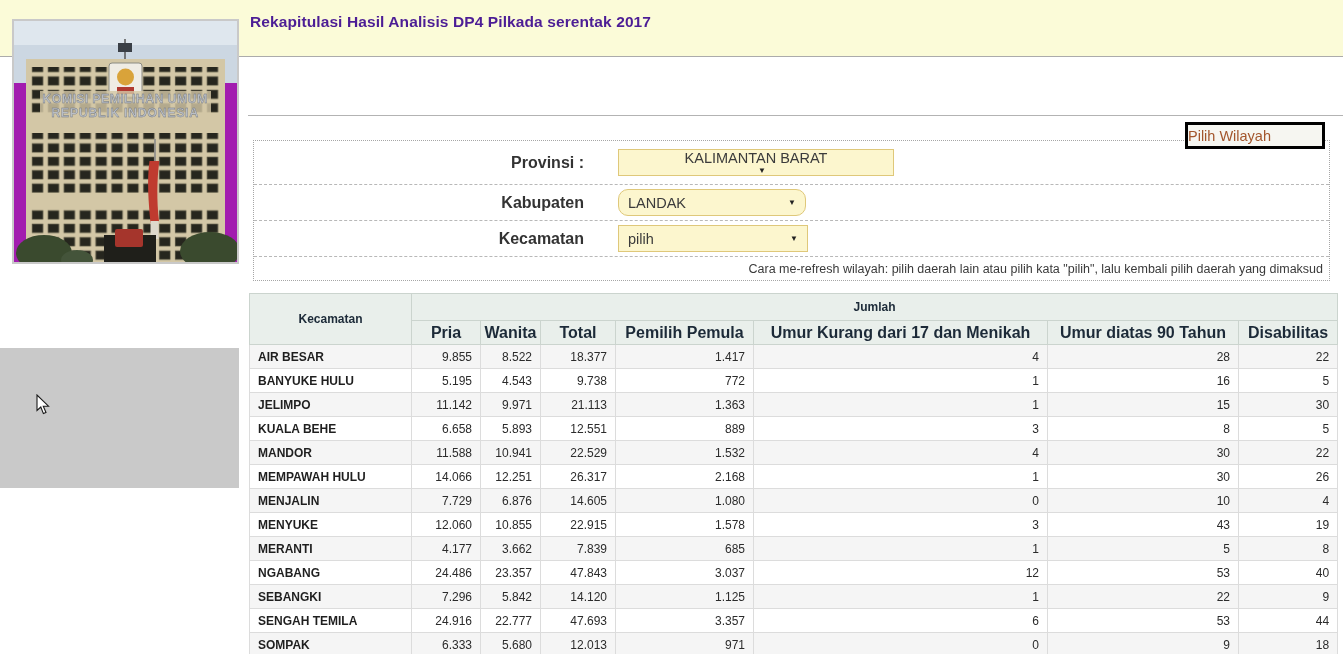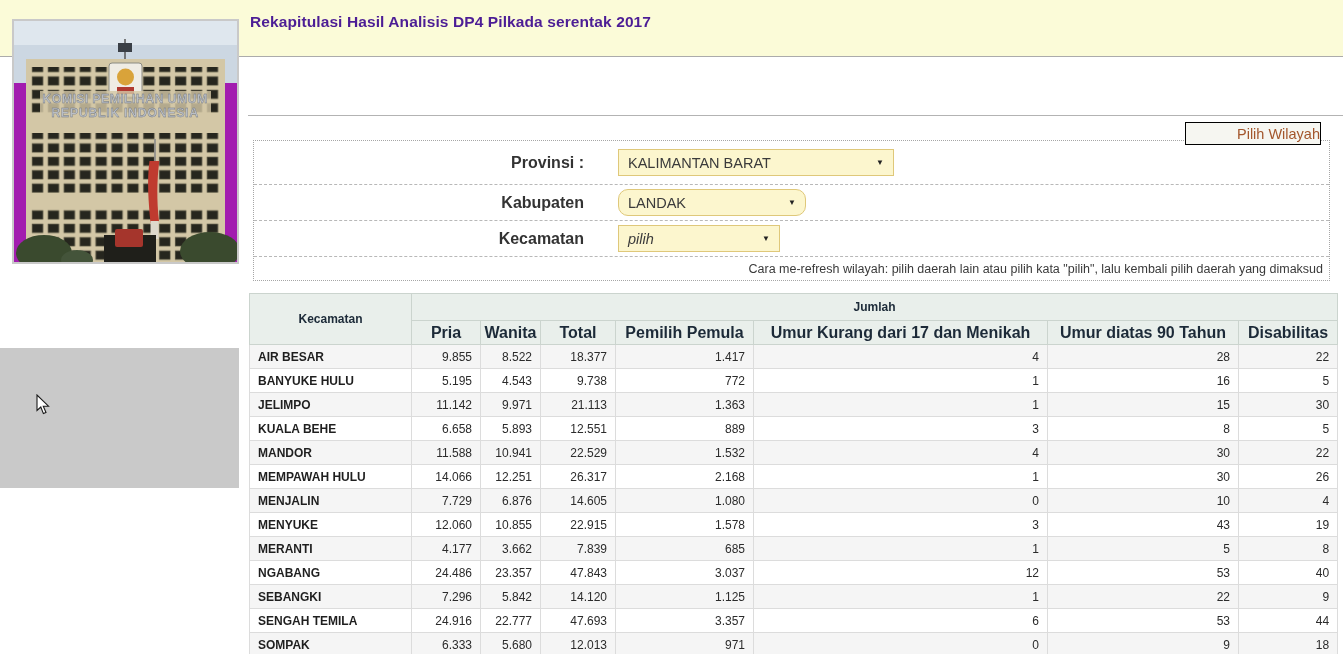--- a/index.html
+++ b/index.html
@@ -23,22 +23,22 @@
   }
   .photo-frame svg{display:block;}
   
   .content-rule{
     position:absolute;left:248px;top:115px;width:1095px;height:0;
     border-top:1px solid #B3B3B3;
   }
   
   .region-tab{
     position:absolute;left:1185px;top:122px;width:134px;height:21px;
-    background:#F6F6F1;border:1px solid #000000;z-index:5;
-    display:flex;align-items:center;justify-content:flex-end;
+    background:#F6F6F1;border:3px solid #000000;z-index:5;
+    display:flex;align-items:center;justify-content:flex-start;
     font-size:14.5px;color:#A3562C;cursor:pointer;
   }
   
   .form-panel{
     position:absolute;left:253px;top:140px;width:1077px;height:141px;
     border:1px dotted #A6A6A6;box-sizing:border-box;background:#FFFFFF;
   }
   .form-row{
     display:flex;align-items:center;
     border-bottom:1px dashed #B8B8B8;box-sizing:border-box;
@@ -49,23 +49,23 @@
   .form-label{
     width:330px;text-align:right;font-size:16px;font-weight:bold;color:#333333;
   }
   .select-box{
     margin-left:34px;height:27px;box-sizing:border-box;
     background:#FCF6CE;border:1px solid #DFC87A;
     display:flex;align-items:center;justify-content:space-between;
     padding:0 9px;font-size:14.5px;color:#3B3B3B;cursor:pointer;
   }
   .select-box .caret{font-size:8px;color:#222;margin-left:12px;}
-  .sel-provinsi{width:276px;}
+  .sel-provinsi{width:276px;flex-direction:column;}
   .sel-kabupaten{width:188px;border-radius:10px;}
-  .sel-kecamatan{width:162px;font-style:italic;}
+  .sel-kecamatan{width:190px;}
   .note-row{
     height:24px;display:flex;align-items:center;justify-content:flex-end;
     padding-right:6px;font-size:12.5px;color:#3A3A3A;
   }
   
   .side-gray{
     position:absolute;left:0;top:348px;width:239px;height:140px;background:#C9C9C9;
   }
   .mouse-cursor{position:absolute;left:36px;top:394px;z-index:9;}
   

